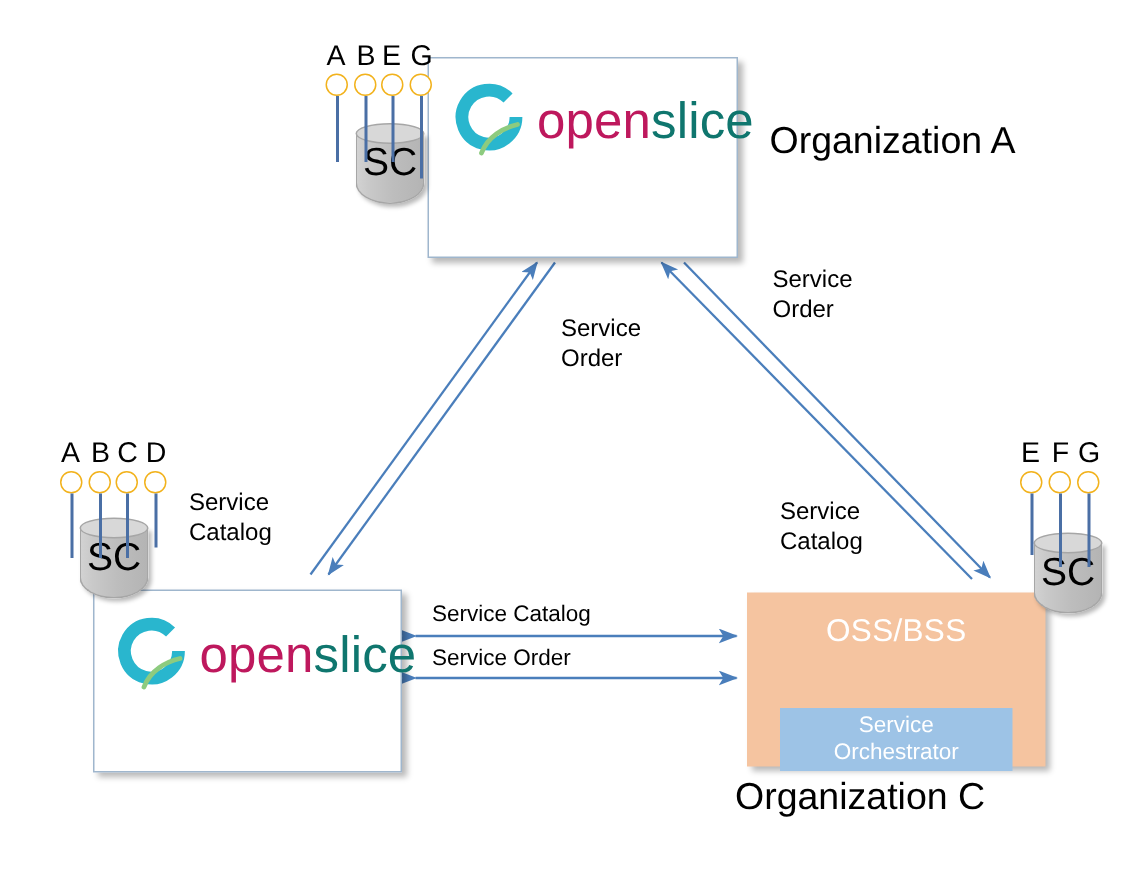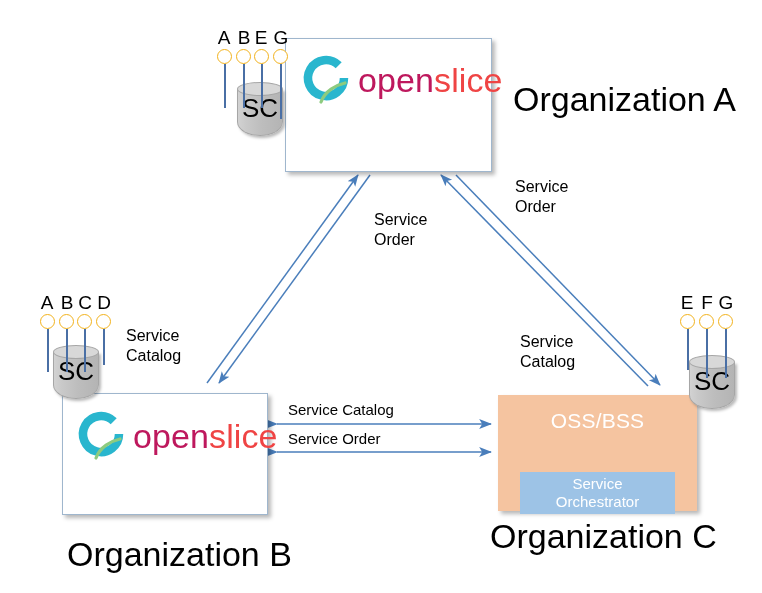--- a/index.html
+++ b/index.html
@@ -20,28 +20,28 @@
     position:absolute;background:#9dc3e6;border:none;box-sizing:border-box;
     display:flex;flex-direction:column;align-items:center;justify-content:center;
     color:#ffffff;font-size:15px;line-height:1.22;text-align:center;
   }
   .ossbss-title{
     position:absolute;left:0;right:0;text-align:center;color:#ffffff;
     font-size:21px;letter-spacing:.2px;
   }
 
   
-  .org-caption{position:absolute;font-size:34px;color:#000;white-space:nowrap;}
+  .org-caption{position:absolute;font-size:25px;color:#000;white-space:nowrap;}
 
   
   .logo{position:absolute;display:flex;align-items:center;}
   .logo .mark{position:relative;}
   .logo .word{font-size:34px;line-height:1;letter-spacing:.1px;white-space:nowrap;}
   .logo .word .open{color:#be185d;}
-  .logo .word .slice{color:#ef4444;}
+  .logo .word .slice{color:#0f766e;}
 
   
   .cyl{position:absolute;}
   .cyl .body{
     position:absolute;left:0;right:0;top:7px;bottom:0;
     background:linear-gradient(to right,#d2d2d2 0%,#c9c9c9 18%,#bdbdbd 55%,#b4b4b4 100%);
     border-left:1px solid #a6a6a6;border-right:1px solid #a6a6a6;
     border-bottom-left-radius:50% 14px;border-bottom-right-radius:50% 14px;
     border-bottom:1px solid #a6a6a6;
     box-shadow:2px 2px 3px rgba(0,0,0,.28);
@@ -138,21 +138,20 @@
       <svg width="56" height="56" viewBox="0 0 56 56">
         <path d="M46,28 a18,18 0 1,1 -5.3,-12.7" fill="none" stroke="#29b6ce" stroke-width="8.5" stroke-linecap="butt"></path>
         <path d="M47,33 C38,35 27,41 23,52" fill="none" stroke="#8dcb7f" stroke-width="3.2" stroke-linecap="round"></path>
       </svg>
     </span>
     <span class="word" style="margin-left:4px;">
       <span class="open">open</span><span class="slice">slice</span>
     </span>
   </div>
 
-  <div class="org-caption" style="left:67px;top:535px;">Organization B</div>
 
   <div class="cyl" style="left:53px;top:345px;width:46px;height:54px;">
     <div class="body"></div>
     <div class="top"></div>
     <div class="sc-label">SC</div>
   </div>
   <div class="bubble-letter" style="left:38px;top:292px;width:18px;">A</div>
   <div class="bubble-letter" style="left:58px;top:292px;width:18px;">B</div>
   <div class="bubble-letter" style="left:76px;top:292px;width:18px;">C</div>
   <div class="bubble-letter" style="left:95px;top:292px;width:18px;">D</div>

